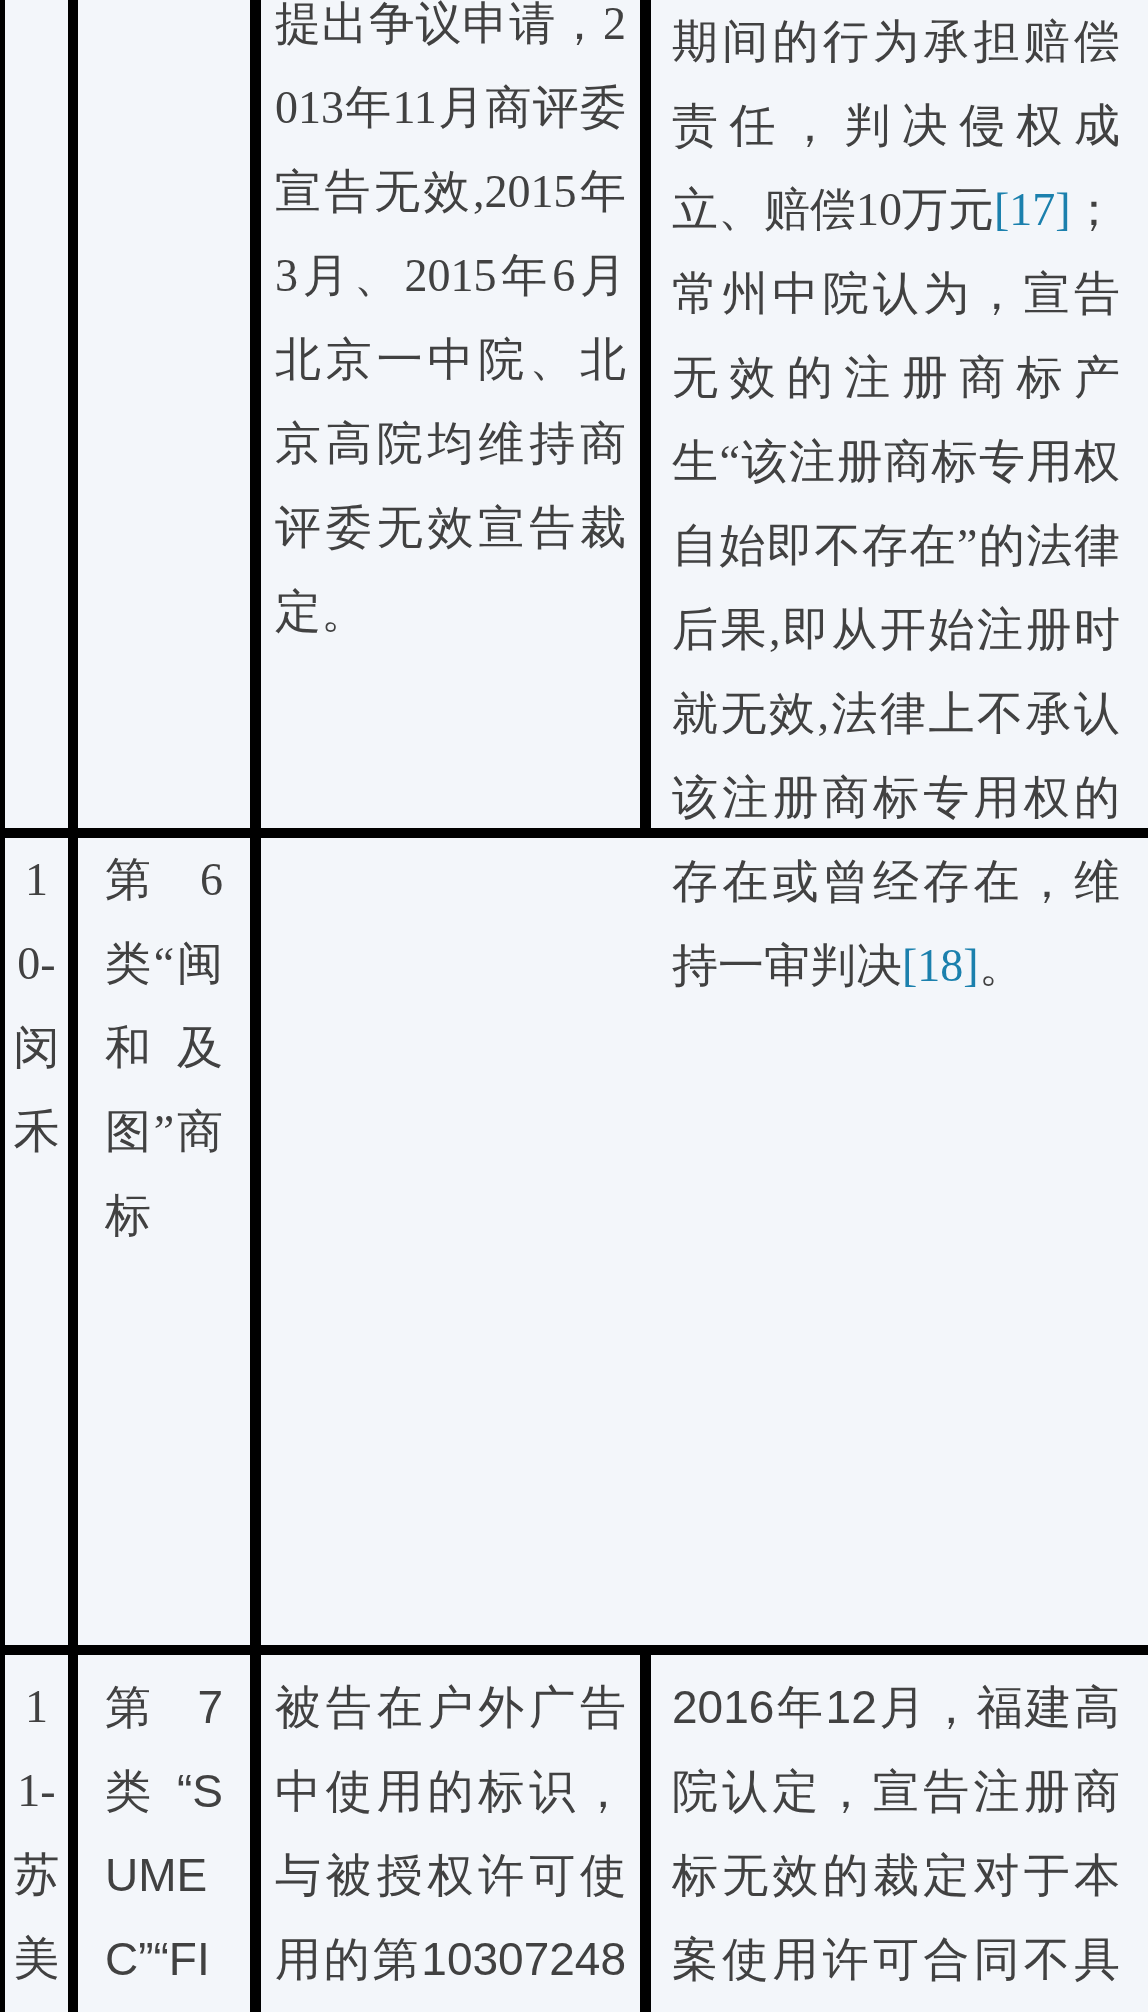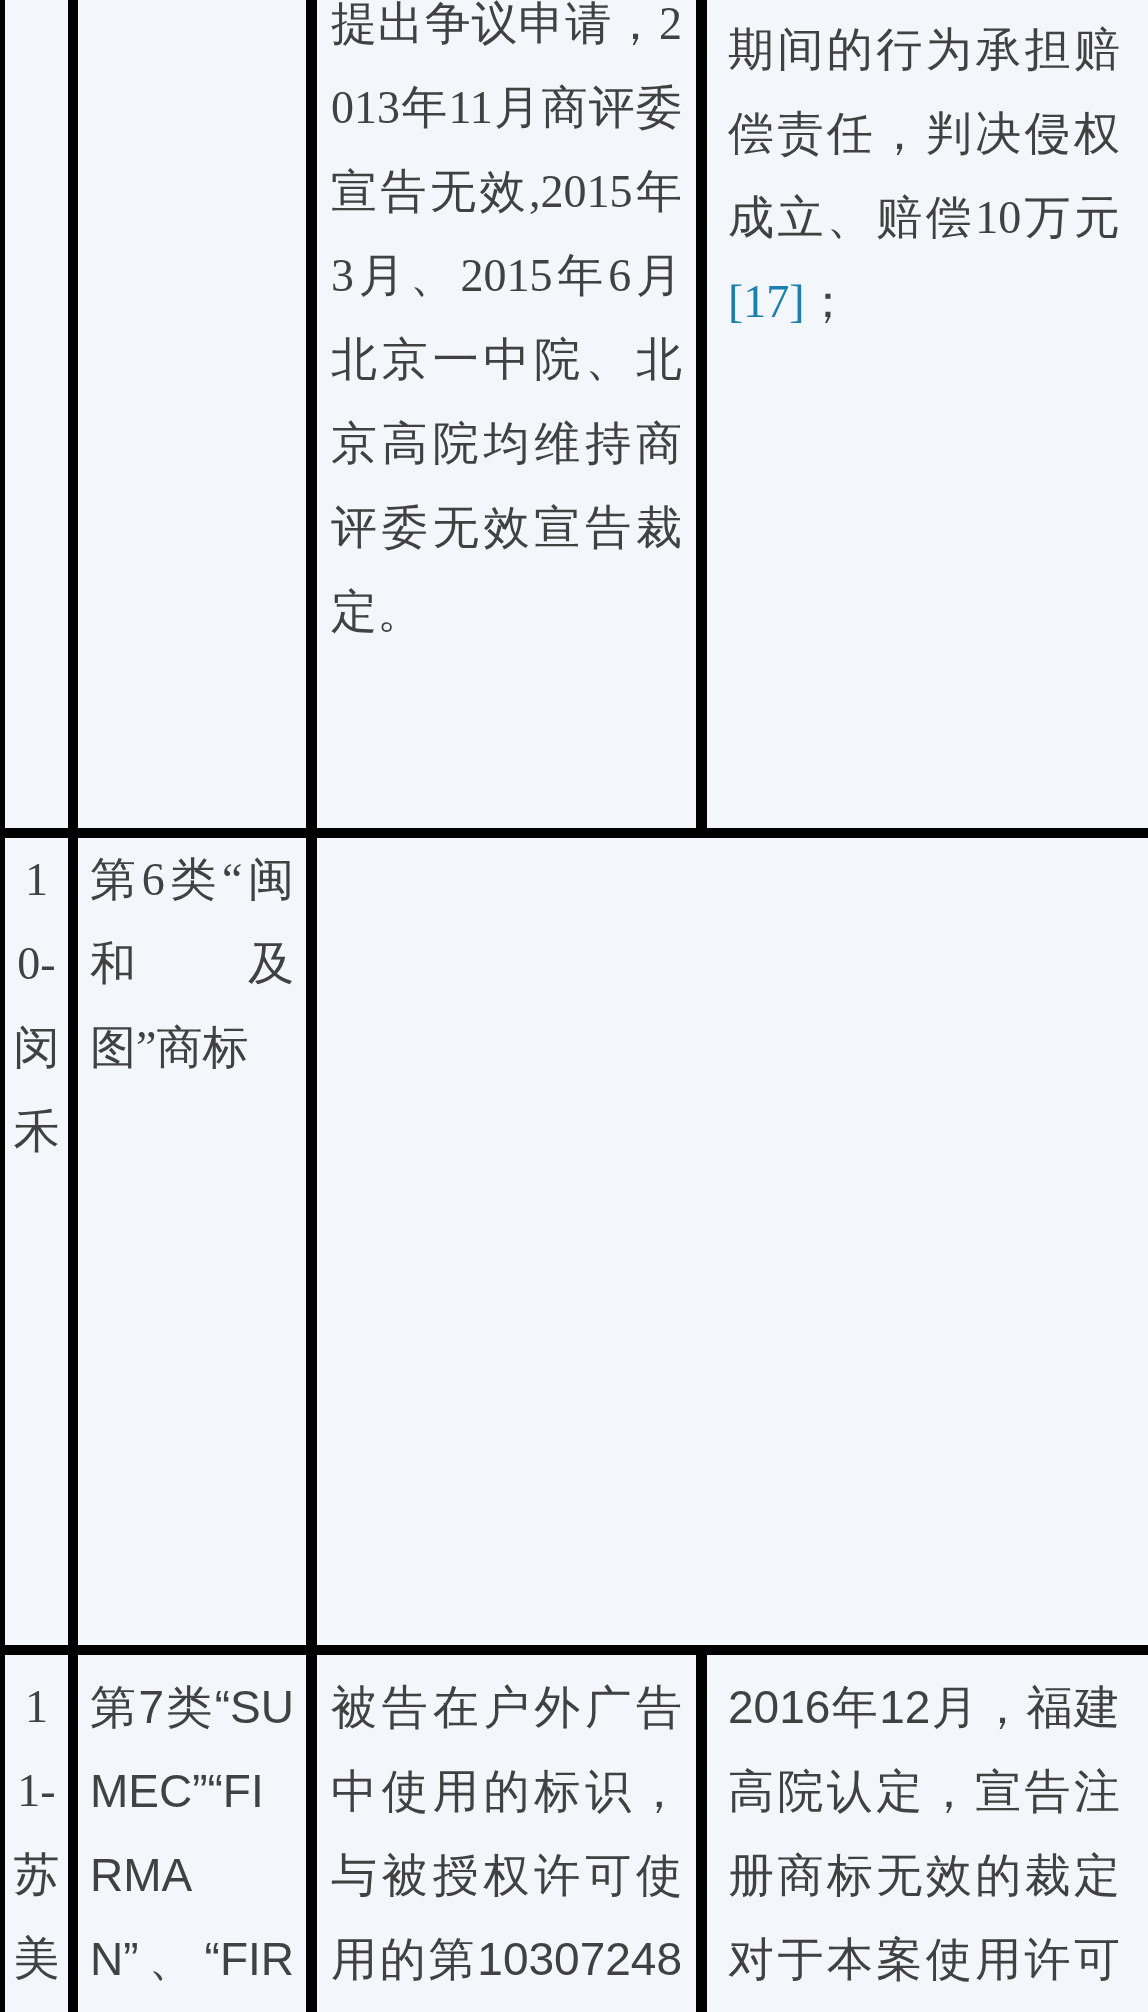--- a/index.html
+++ b/index.html
@@ -37,23 +37,23 @@
     line-height: 84px;
   }
   .cell-id {
     width: 73px;
     border-right: 10px solid #000;
     text-align: center;
     white-space: pre-line;
     font-family: "Liberation Serif", "DejaVu Serif", serif;
   }
   .cell-tm {
-    width: 239px;
+    width: 183px;
     border-right: 11px solid #000;
-    padding: 0 12px;
+    padding: 0 27px;
     text-align: justify;
     word-break: break-all;
   }
   .cell-facts {
     width: 390px;
     border-right: 11px solid #000;
     padding: 0 14px;
     text-align: justify;
     word-break: break-all;
   }
@@ -72,21 +72,21 @@
   .row-sans .cell-facts,
   .row-sans .cell-holding {
     font-family: "Liberation Sans", "DejaVu Sans", sans-serif;
   }
   .cell p {
     margin: 0;
     padding: 0;
   }
   
   .row-1 .cell-facts .rich { margin-top: -18px; }
-  .row-1 .cell-holding .rich { margin-top: 8px; }
+  .row-1 .cell-holding .rich { margin-top: 0; }
   
   .row-2 .cell { padding-top: 0; }
   .row-2 .cell-id { padding-top: 0; }
   
   .row-3 .cell-id,
   .row-3 .cell-tm { padding-top: 10px; }
   .row-3 .cell-facts,
   .row-3 .cell-holding { padding-top: 10px; }
   .ref-link {
     color: #1b80ad;
@@ -104,20 +104,21 @@
       <div class="cell cell-id"></div>
       <div class="cell cell-tm"></div>
       <div class="cell cell-facts">
         <div class="rich">
             <p><span>提出争议申请，2013年11月商评委宣告无效,2015年3月、2015年6月北京一中院、北京高院均维持商评委无效宣告裁定。</span></p>
           </div>
       </div>
       <div class="cell cell-holding">
         <div class="rich">
             <p><span>期间的行为承担赔偿责任，判决侵权成立、赔偿10万元</span><span class="ref-link">[17]</span><span>；</span></p>
+            <p><span>常州中院认为，宣告无效的注册商标产生“该注册商标专用权自始即不存在”的法律后果,即从开始注册时就无效,法律上不承认该注册商标专用权的存在或曾经存在，维持一审判决</span><span class="ref-link">[18]</span><span>。</span></p>
           </div>
       </div>
     </div>
 
     <div class="row row-2 row-serif">
       <div class="cell cell-id">1
 0-
 闵
 禾</div>
       <div class="cell cell-tm">第6类“闽和及图”商标</div>

